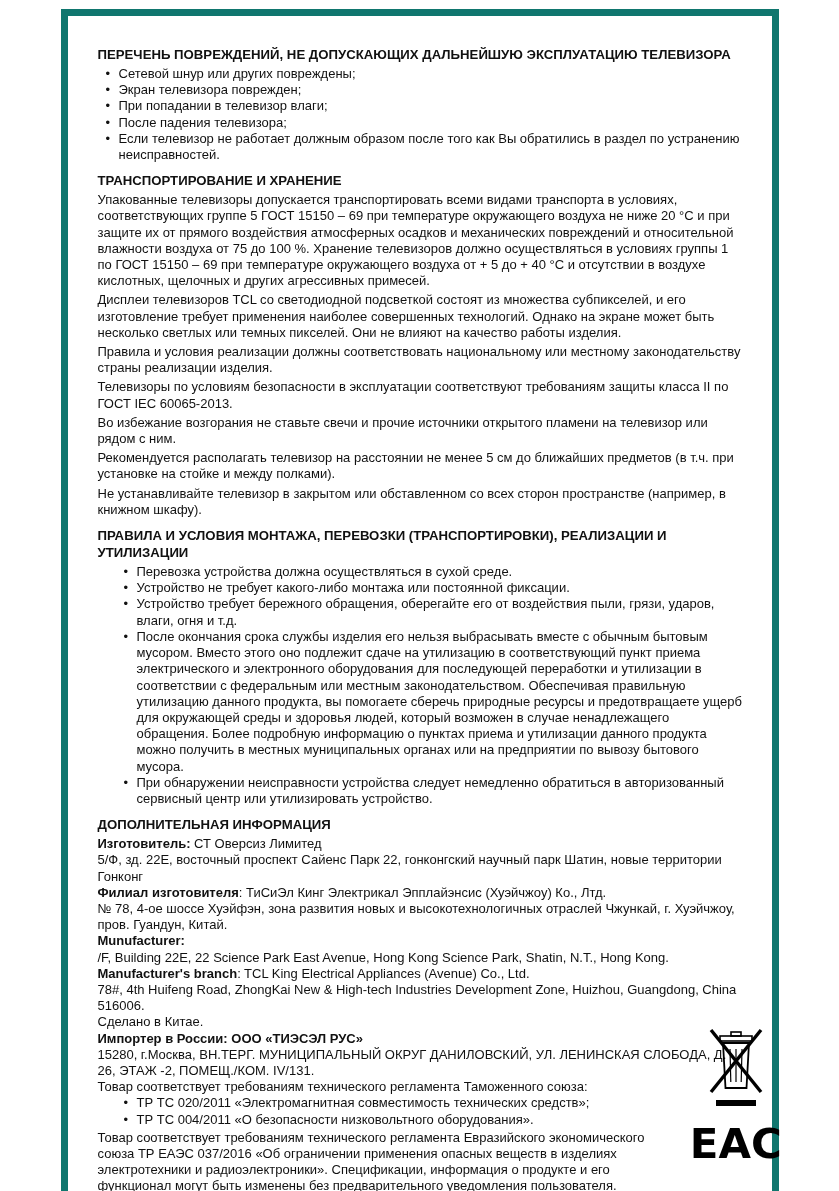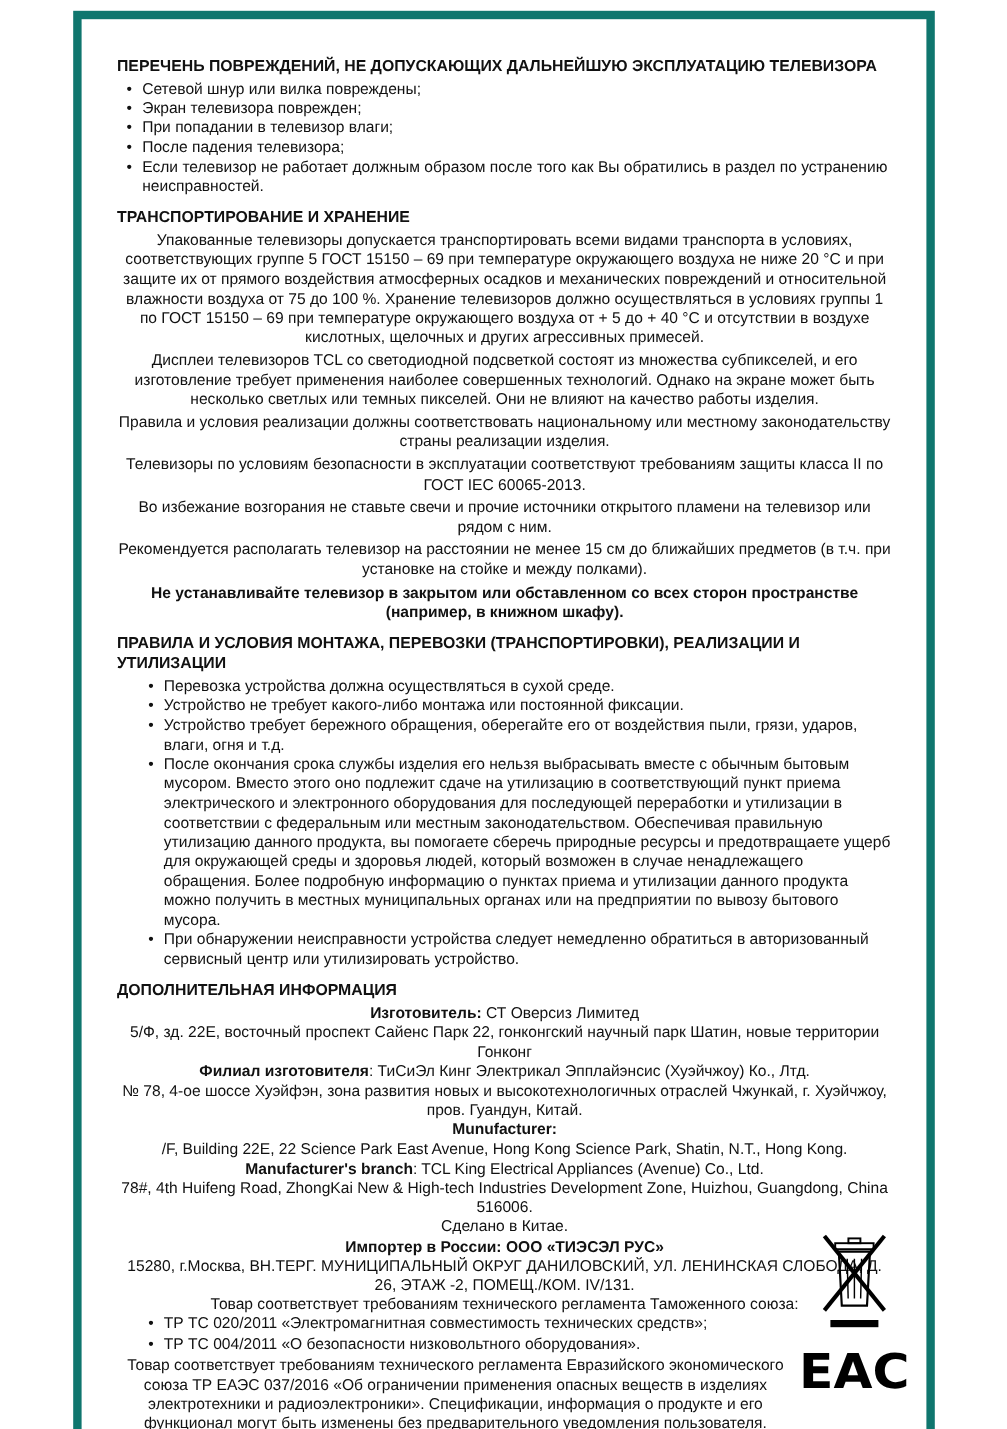--- a/index.html
+++ b/index.html
@@ -1,56 +1,56 @@
 <!DOCTYPE html>
 <html><head>
 <meta charset="utf-8">
 <style>
   html,body{margin:0;padding:0;background:#ffffff;}
   body{width:839px;min-height:1191px;font-family:"Liberation Sans","DejaVu Sans",sans-serif;color:#111;}
   .page{position:relative;box-sizing:border-box;width:718px;min-height:1173px;margin:9px auto;border:7px solid #0f766e;padding:30px 28px 18px 30px;font-size:13px;line-height:16.2px;}
   h2{font-size:13.2px;line-height:17px;margin:0 0 3px 0;font-weight:bold;}
   .sec{margin-bottom:9px;}
-  p{margin:0 0 3px 0;text-align:center;}
-  p.tight{margin:0;font-weight:bold;}
+  p{margin:0 0 3px 0;}
+  p.tight{margin:0;}
   ul{margin:0 0 2px 0;padding:0 0 0 8px;list-style:none;}
   li{position:relative;padding-left:13px;margin:0;}
   li::before{content:"\2022";position:absolute;left:0;top:0;}
   ul.indent2{padding-left:26px;}
   b{font-weight:bold;}
   .ln{margin:0;}
   .narrow{margin-right:82px;}
   .gap{height:8px;}
-  .icons{position:absolute;right:24px;top:1012px;width:72px;display:flex;flex-direction:column;align-items:center;gap:12px;}
+  .icons{position:absolute;right:0;top:1012px;width:72px;display:flex;flex-direction:column;align-items:center;gap:12px;}
   .eac{font-family:"DejaVu Sans",sans-serif;font-weight:bold;font-size:40px;line-height:44px;letter-spacing:0px;transform:scaleX(1.05);color:#000;}
 </style>
 </head>
 <body>
 
 <div class="page">
 
   <section class="sec">
     <h2>ПЕРЕЧЕНЬ ПОВРЕЖДЕНИЙ, НЕ ДОПУСКАЮЩИХ ДАЛЬНЕЙШУЮ ЭКСПЛУАТАЦИЮ ТЕЛЕВИЗОРА</h2>
     <ul>
-      <li>Сетевой шнур или вилка повреждены;</li>
+      <li>Сетевой шнур или других повреждены;</li>
       <li>Экран телевизора поврежден;</li>
       <li>При попадании в телевизор влаги;</li>
       <li>После падения телевизора;</li>
       <li>Если телевизор не работает должным образом после того как Вы обратились в раздел по устранению неисправностей.</li>
     </ul>
   </section>
 
   <section class="sec">
     <h2>ТРАНСПОРТИРОВАНИЕ И ХРАНЕНИЕ</h2>
     <p>Упакованные телевизоры допускается транспортировать всеми видами транспорта в условиях, соответствующих группе 5 ГОСТ 15150 – 69 при температуре окружающего воздуха не ниже 20 °С и при защите их от прямого воздействия атмосферных осадков и механических повреждений и относительной влажности воздуха от 75 до 100 %. Хранение телевизоров должно осуществляться в условиях группы 1 по ГОСТ 15150 – 69 при температуре окружающего воздуха от + 5 до + 40 °С и отсутствии в воздухе кислотных, щелочных и других агрессивных примесей.</p>
     <p>Дисплеи телевизоров TCL со светодиодной подсветкой состоят из множества субпикселей, и его изготовление требует применения наиболее совершенных технологий. Однако на экране может быть несколько светлых или темных пикселей. Они не влияют на качество работы изделия.</p>
     <p>Правила и условия реализации должны соответствовать национальному или местному законодательству страны реализации изделия.</p>
     <p>Телевизоры по условиям безопасности в эксплуатации соответствуют требованиям защиты класса II по ГОСТ IEC 60065-2013.</p>
     <p>Во избежание возгорания не ставьте свечи и прочие источники открытого пламени на телевизор или рядом с ним.</p>
-    <p>Рекомендуется располагать телевизор на расстоянии не менее 15 см до ближайших предметов (в т.ч. при установке на стойке и между полками).</p>
+    <p>Рекомендуется располагать телевизор на расстоянии не менее 5 см до ближайших предметов (в т.ч. при установке на стойке и между полками).</p>
     <p class="tight">Не устанавливайте телевизор в закрытом или обставленном со всех сторон пространстве (например, в книжном шкафу).</p>
   </section>
 
   <section class="sec">
     <h2>ПРАВИЛА И УСЛОВИЯ МОНТАЖА, ПЕРЕВОЗКИ (ТРАНСПОРТИРОВКИ), РЕАЛИЗАЦИИ И УТИЛИЗАЦИИ</h2>
     <ul class="indent2">
       <li>Перевозка устройства должна осуществляться в сухой среде.</li>
       <li>Устройство не требует какого-либо монтажа или постоянной фиксации.</li>
       <li>Устройство требует бережного обращения, оберегайте его от воздействия пыли, грязи, ударов, влаги, огня и т.д.</li>
       <li>После окончания срока службы изделия его нельзя выбрасывать вместе с обычным бытовым мусором. Вместо этого оно подлежит сдаче на утилизацию в соответствующий пункт приема электрического и электронного оборудования для последующей переработки и утилизации в соответствии с федеральным или местным законодательством. Обеспечивая правильную утилизацию данного продукта, вы помогаете сберечь природные ресурсы и предотвращаете ущерб для окружающей среды и здоровья людей, который возможен в случае ненадлежащего обращения. Более подробную информацию о пунктах приема и утилизации данного продукта можно получить в местных муниципальных органах или на предприятии по вывозу бытового мусора.</li>

